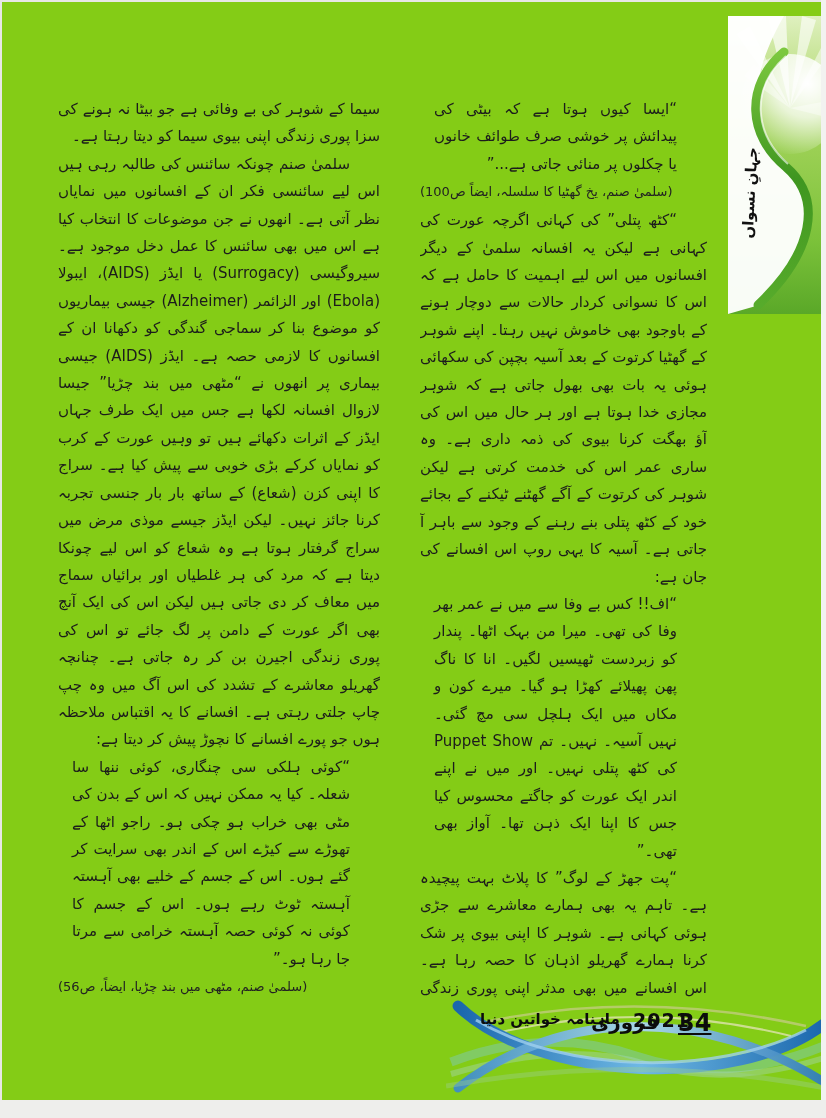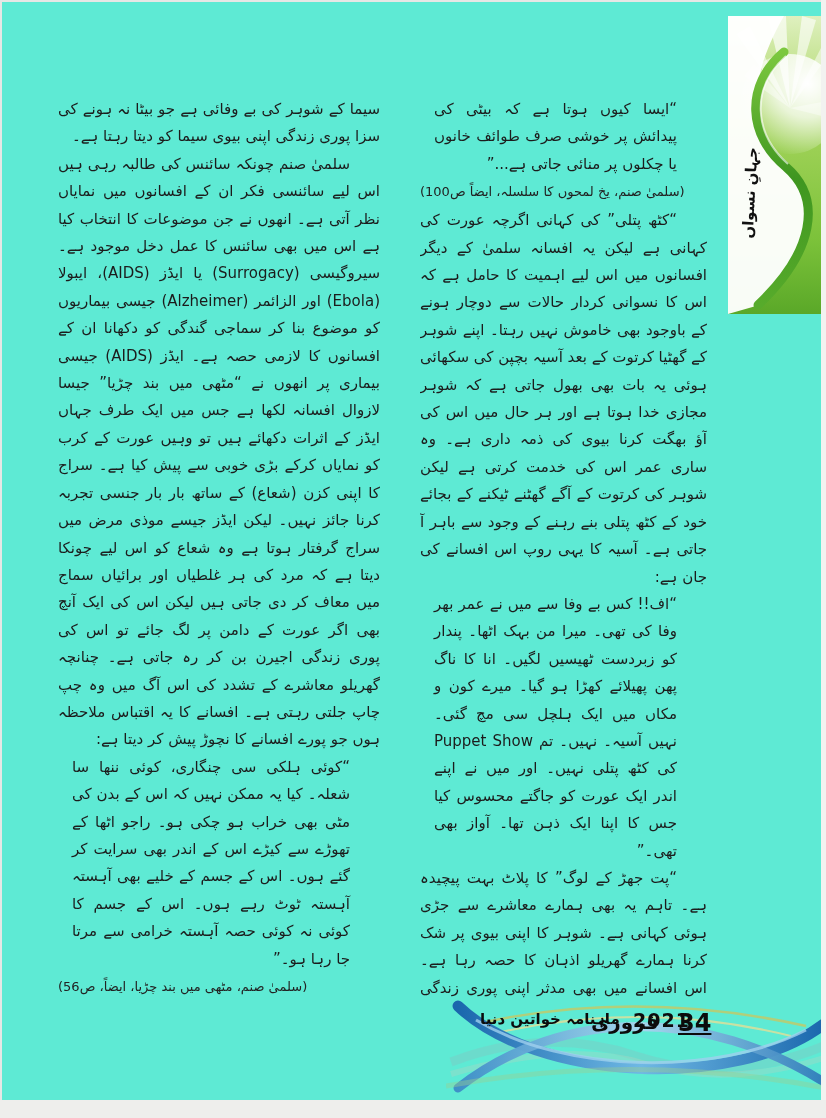--- a/index.html
+++ b/index.html
@@ -1,17 +1,17 @@
 <!DOCTYPE html>
 <html lang="ur"><head>
 <meta charset="utf-8">
 <style>
   html,body{margin:0;padding:0;background:#fff;}
   .page{
-    position:relative;width:826px;height:1118px;background:#5eead4;
+    position:relative;width:826px;height:1118px;background:#84cc16;
     font-family:"DejaVu Sans",sans-serif;color:#1c1c1c;overflow:hidden;
     box-shadow:inset 0 0 0 2px #e7e7e5;
   }
   .edge-bottom{position:absolute;left:0;right:0;bottom:0;height:18px;background:#eeeeec;}
   .edge-right{position:absolute;top:0;bottom:0;right:0;width:5px;background:#f2f2f0;}
 
   
   .col{
     position:absolute;top:96px;direction:rtl;text-align:justify;
     font-size:15px;line-height:27.4px;overflow:hidden;height:912px;
@@ -56,21 +56,21 @@
   <div class="col col-left">
     <p class="para">سیما کے شوہر کی بے وفائی ہے جو بیٹا نہ ہونے کی سزا پوری زندگی اپنی بیوی سیما کو دیتا رہتا ہے۔</p>
     <p class="para indent">سلمیٰ صنم چونکہ سائنس کی طالبہ رہی ہیں اس لیے سائنسی فکر ان کے افسانوں میں نمایاں نظر آتی ہے۔ انھوں نے جن موضوعات کا انتخاب کیا ہے اس میں بھی سائنس کا عمل دخل موجود ہے۔ سیروگیسی (Surrogacy) یا ایڈز (AIDS)، ایبولا (Ebola) اور الزائمر (Alzheimer) جیسی بیماریوں کو موضوع بنا کر سماجی گندگی کو دکھانا ان کے افسانوں کا لازمی حصہ ہے۔ ایڈز (AIDS) جیسی بیماری پر انھوں نے “مٹھی میں بند چڑیا” جیسا لازوال افسانہ لکھا ہے جس میں ایک طرف جہاں ایڈز کے اثرات دکھائے ہیں تو وہیں عورت کے کرب کو نمایاں کرکے بڑی خوبی سے پیش کیا ہے۔ سراج کا اپنی کزن (شعاع) کے ساتھ بار بار جنسی تجربہ کرنا جائز نہیں۔ لیکن ایڈز جیسے موذی مرض میں سراج گرفتار ہوتا ہے وہ شعاع کو اس لیے چونکا دیتا ہے کہ مرد کی ہر غلطیاں اور برائیاں سماج میں معاف کر دی جاتی ہیں لیکن اس کی ایک آنچ بھی اگر عورت کے دامن پر لگ جائے تو اس کی پوری زندگی اجیرن بن کر رہ جاتی ہے۔ چنانچہ گھریلو معاشرے کے تشدد کی اس آگ میں وہ چپ چاپ جلتی رہتی ہے۔ افسانے کا یہ اقتباس ملاحظہ ہوں جو پورے افسانے کا نچوڑ پیش کر دیتا ہے:</p>
     <div class="quote">“کوئی ہلکی سی چنگاری، کوئی ننھا سا شعلہ۔ کیا یہ ممکن نہیں کہ اس کے بدن کی مٹی بھی خراب ہو چکی ہو۔ راجو اٹھا کے تھوڑے سے کیڑے اس کے اندر بھی سرایت کر گئے ہوں۔ اس کے جسم کے خلیے بھی آہستہ آہستہ ٹوٹ رہے ہوں۔ اس کے جسم کا کوئی نہ کوئی حصہ آہستہ خرامی سے مرتا جا رہا ہو۔”</div>
     <div class="citation">(سلمیٰ صنم، مٹھی میں بند چڑیا، ایضاً، ص56)</div>
     <p class="para indent">ایبولا اور الزائمر جیسی بیماریوں کے اثرات پر انھوں نے “قطار میں کھڑے چہرے” اور “بھیگے کاغذ میں لپٹے ہوئے لمحات” لکھے ہیں جو سلمیٰ کی سائنسی دوربینی سے افسانوی ادب کا حصہ بنے ہیں۔ سماجی شعور کے لحاظ سے ان افسانوں کی اہمیت اس وجہ سے بھی ہے کہ کوئی بھی بیماری ہمارے معاشرے اور اس میں سانس لے رہے فرد سے الگ نہیں ہوتی اور ان کے مضر اثرات سماج اور فرد دونوں پر پڑتے ہیں۔ “ایبولا” (Ebola) میں انھوں نے ایبولا جیسے وائرس (virus) سے برباد ہوتے ایک بھرے پورے کنبے کو دکھایا ہے تو وہیں “بھیگے کاغذ میں لپٹے ہوئے لمحات” میں الزائمر کی وجہ سے محض ایک شخص ہی نہیں بلکہ اس کا پورا خاندان پریشانی کا شکار ہوتا ہے۔ سلمیٰ صنم کی خوبی یہ ہے کہ وہ اپنے اس تجربے کے افسانوں میں</p>
   </div>
 
   <div class="col col-right">
     <div class="quote">“ایسا کیوں ہوتا ہے کہ بیٹی کی پیدائش پر خوشی صرف طوائف خانوں یا چکلوں پر منائی جاتی ہے...”</div>
-    <div class="citation">(سلمیٰ صنم، یخ لمحوں کا سلسلہ، ایضاً ص100)</div>
+    <div class="citation">(سلمیٰ صنم، یخ گھٹیا کا سلسلہ، ایضاً ص100)</div>
     <p class="para indent">“کٹھ پتلی” کی کہانی اگرچہ عورت کی کہانی ہے لیکن یہ افسانہ سلمیٰ کے دیگر افسانوں میں اس لیے اہمیت کا حامل ہے کہ اس کا نسوانی کردار حالات سے دوچار ہونے کے باوجود بھی خاموش نہیں رہتا۔ اپنے شوہر کے گھٹیا کرتوت کے بعد آسیہ بچپن کی سکھائی ہوئی یہ بات بھی بھول جاتی ہے کہ شوہر مجازی خدا ہوتا ہے اور ہر حال میں اس کی آؤ بھگت کرنا بیوی کی ذمہ داری ہے۔ وہ ساری عمر اس کی خدمت کرتی ہے لیکن شوہر کی کرتوت کے آگے گھٹنے ٹیکنے کے بجائے خود کے کٹھ پتلی بنے رہنے کے وجود سے باہر آ جاتی ہے۔ آسیہ کا یہی روپ اس افسانے کی جان ہے:</p>
     <div class="quote">“اف!! کس بے وفا سے میں نے عمر بھر وفا کی تھی۔ میرا من بہک اٹھا۔ پندار کو زبردست ٹھیسیں لگیں۔ انا کا ناگ پھن پھیلائے کھڑا ہو گیا۔ میرے کون و مکاں میں ایک ہلچل سی مچ گئی۔ نہیں آسیہ۔ نہیں۔ تم Puppet Show کی کٹھ پتلی نہیں۔ اور میں نے اپنے اندر ایک عورت کو جاگتے محسوس کیا جس کا اپنا ایک ذہن تھا۔ آواز بھی تھی۔”</div>
     <p class="para indent">“پت جھڑ کے لوگ” کا پلاٹ بہت پیچیدہ ہے۔ تاہم یہ بھی ہمارے معاشرے سے جڑی ہوئی کہانی ہے۔ شوہر کا اپنی بیوی پر شک کرنا ہمارے گھریلو اذہان کا حصہ رہا ہے۔ اس افسانے میں بھی مدثر اپنی پوری زندگی اپنی بیوی کو ایک غیر شخص کی محبت میں گرفتار ہونے کے شک میں گذار دیتا ہے۔ افسانے میں عورت کی لاچاری کا عنصر بھی اُبھرتا ہے جہاں اس کی اپنی اولادیں اس کی دیکھ بھال کرنے سے گریز کرتی ہیں۔ لیکن افسانے کا اصل دارومدار بھکشو کے کردار پر قائم ہے۔ یہ افسانہ کرشن چندر کا افسانہ “پورے چاند کی رات” کی کہانی سے تھوڑا بہت میل کھاتا ہے۔ جس میں پورے چاند کی رات میں لڑکی اپنے والد سے جھوٹ بول کر اپنے محبوب سے ملنے جاتی ہے اور وہ اسے دور سے ایک لڑکے کے ساتھ باتیں کرتا دیکھ کر ہمیشہ کے لیے چلا جاتا ہے اور پھر کئی سالوں بعد اپنے پوتے پوتیوں کے ساتھ واپس اسی گھر میں آتا ہے جہاں ان دونوں پر یہ راز افشا ہوتا ہے کہ اس رات وہ جس لڑکے سے مخاطب تھی وہ اس کا بھائی تھا۔ سلمیٰ کے افسانے کی کہانی اگرچہ کچھ اور ہے لیکن اس میں موجود بھکشو (ثنا) کے کردار میں کرشن چندر کے اسی محبوب کا کردار نمایاں نظر آتا ہے۔ لیکن کہانی کا اہم پہلو</p>
   </div>
 
   <div class="banner">
     <svg width="94" height="298" viewBox="0 0 94 298">
       <defs>
         <linearGradient id="ggreen" x1="0" y1="0" x2="0" y2="1">
           <stop offset="0" stop-color="#dff0bf"></stop>

